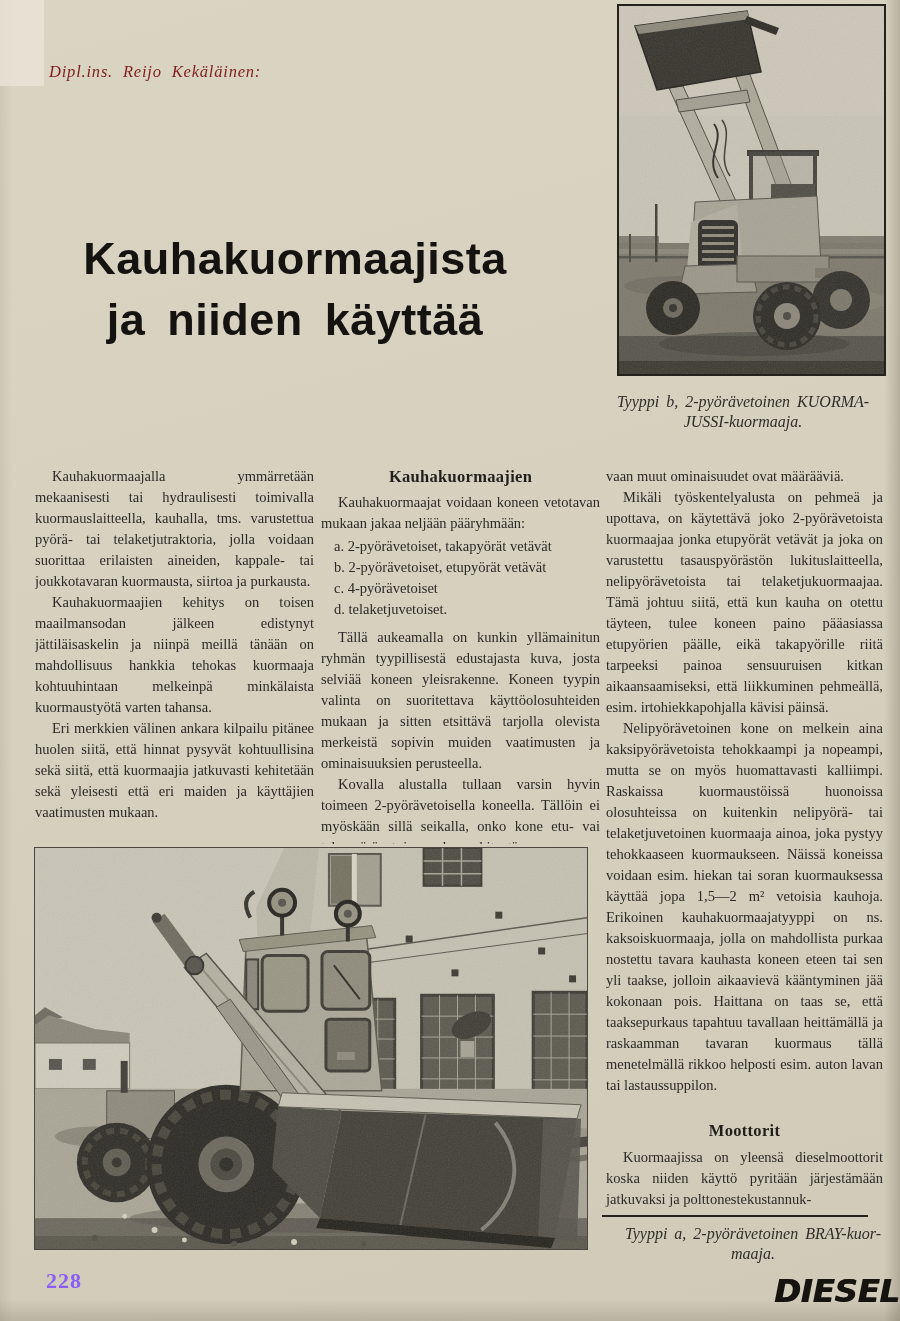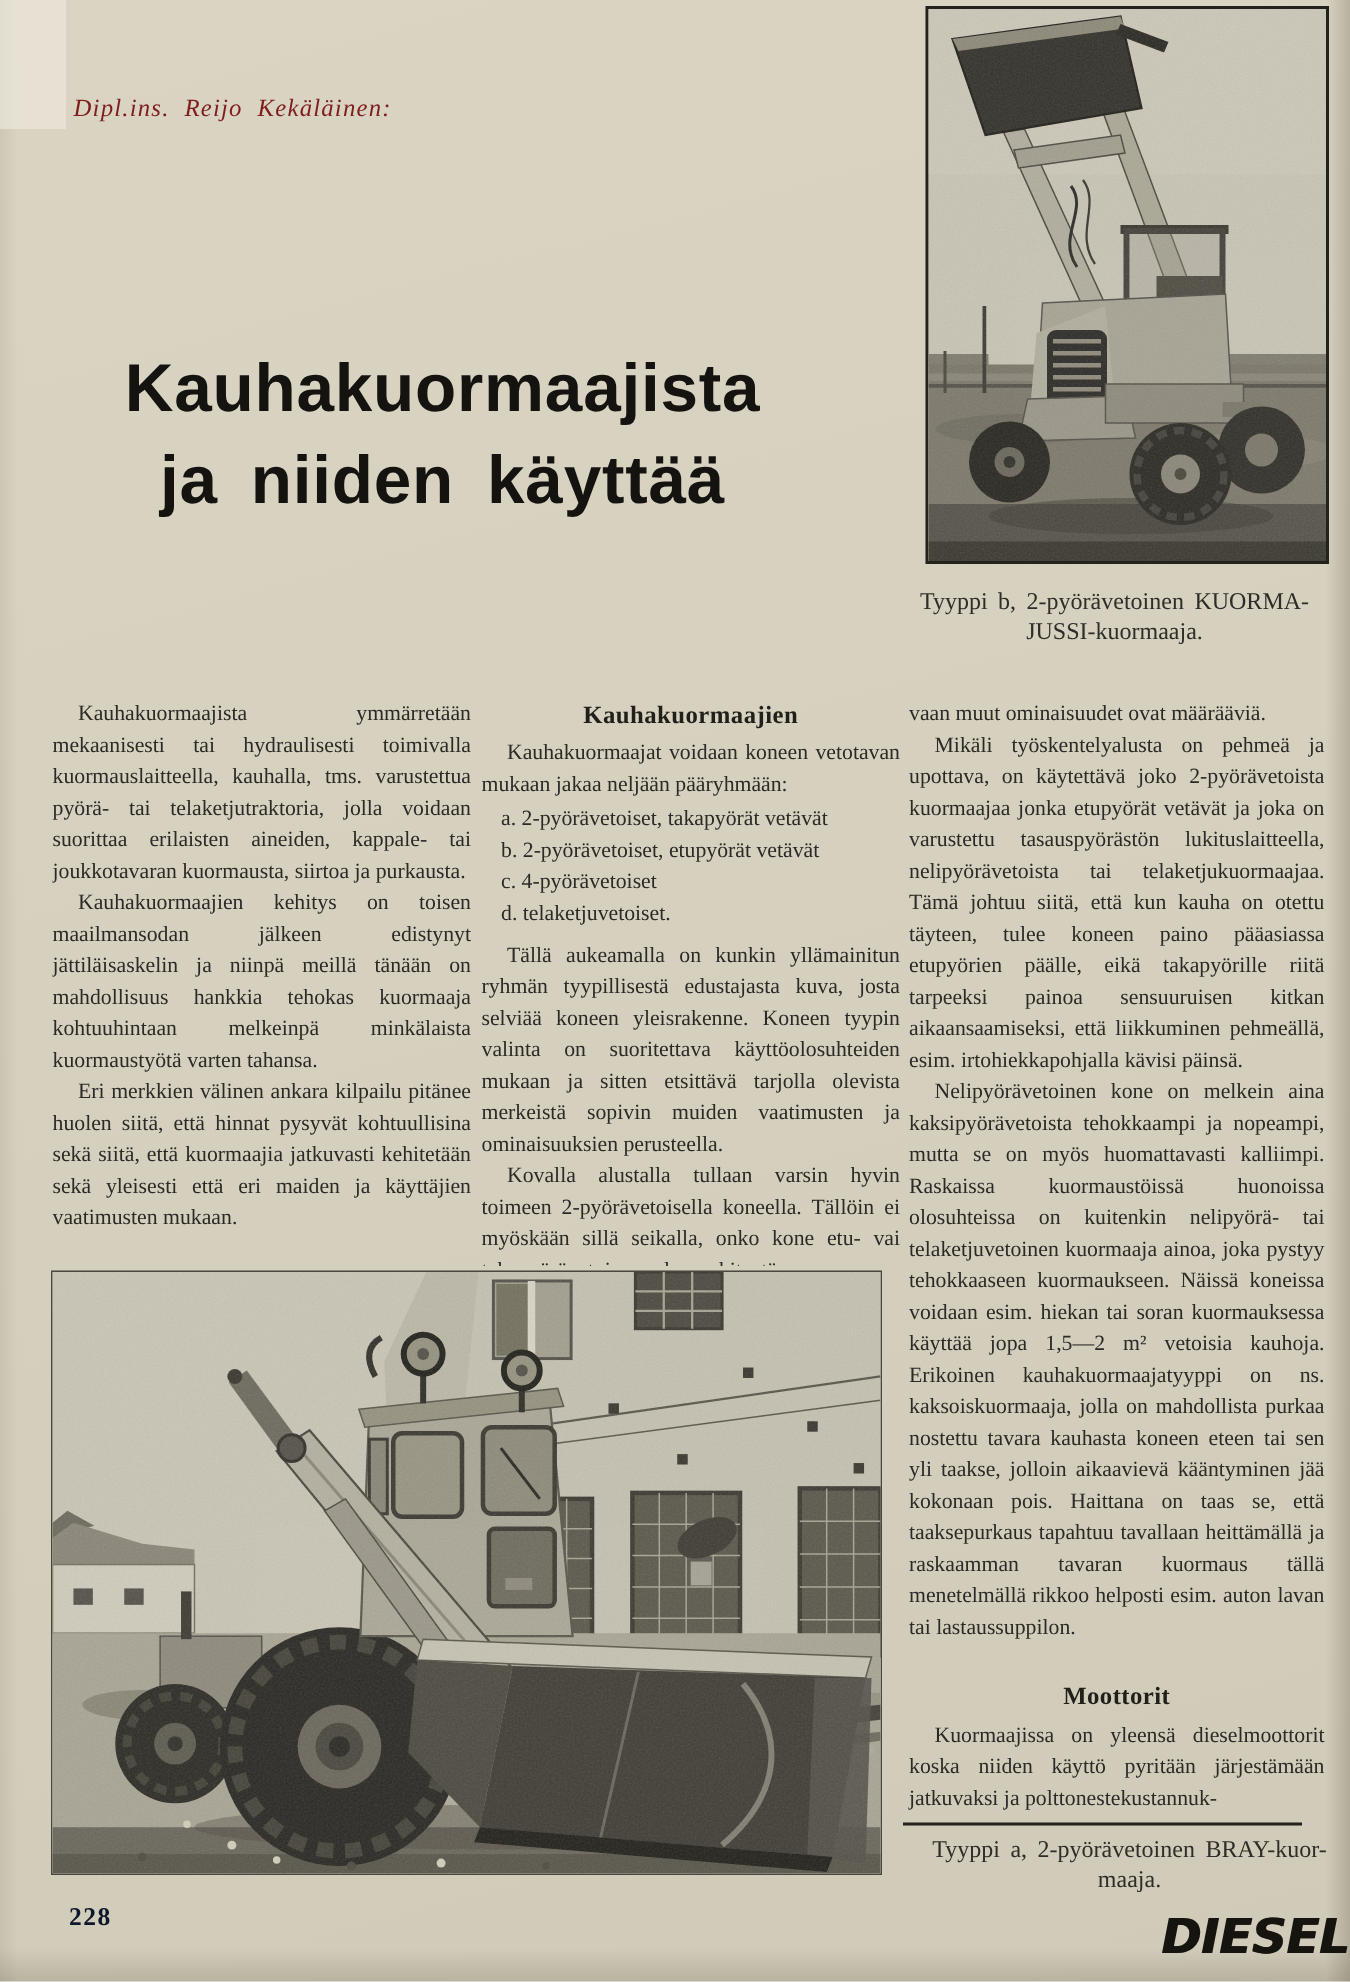--- a/index.html
+++ b/index.html
@@ -15,36 +15,36 @@
   }
   .corner-patch{position:absolute;left:0;top:0;width:44px;height:86px;background:#eae6d8;opacity:.75;}
   .byline{position:absolute;left:49px;top:62px;font-style:italic;font-size:16.5px;letter-spacing:.8px;word-spacing:5px;color:#7f1d1d;}
   .title{position:absolute;left:52px;top:228px;width:486px;text-align:center;
     font-family:"Liberation Sans", sans-serif;font-weight:bold;color:#14130f;
     font-size:45px;line-height:61px;letter-spacing:.5px;word-spacing:9px;}
   .photo{position:absolute;box-sizing:border-box;background:#c8c4b5;}
   .photo svg{display:block;width:100%;height:100%;}
   .photo-top{left:617px;top:4px;width:269px;height:372px;border:2px solid #23221c;}
   .photo-bottom{left:34px;top:847px;width:554px;height:403px;border:1px solid #4a473e;}
-  .caption{position:absolute;font-size:16px;line-height:20px;text-align:center;color:#2e2d28;word-spacing:3px;}
+  .caption{position:absolute;font-style:italic;font-size:16px;line-height:20px;text-align:center;color:#2e2d28;word-spacing:3px;}
   .caption-top{left:598px;top:392px;width:290px;}
   .caption-bottom{left:617px;top:1224px;width:272px;text-align:center;}
   .caption-rule{position:absolute;left:602px;top:1215px;width:266px;height:2px;background:#23221c;}
   .col{position:absolute;top:466px;width:279px;font-size:14.5px;line-height:21px;text-align:justify;color:#2b2a26;}
   .col p{margin:0;text-indent:17px;}
   .col p.noindent{text-indent:0;}
   .col1{left:35px;max-height:378px;overflow:hidden;}
   .col2{left:321px;max-height:378px;overflow:hidden;}
   .col3{left:606px;width:277px;}
   .col-heading{font-weight:bold;font-size:16.5px;text-align:center;margin:0 0 5px 0;letter-spacing:.3px;color:#201f1a;}
   .col-heading.mid{margin-top:24px;margin-bottom:6px;}
   ul.type-list{list-style:none;margin:2px 0 7px 0;padding:0 0 0 13px;text-align:left;}
   ul.type-list li{margin:0;}
   .gap-top{margin-top:6px !important;}
-  .page-number{position:absolute;left:46px;top:1268px;font-weight:bold;font-size:17px;letter-spacing:1px;color:#0f172a;}
+  .page-number{position:absolute;left:46px;top:1268px;font-weight:bold;font-size:22px;letter-spacing:1px;color:#8b5cf6;}
   .logo{position:absolute;left:774px;top:1272px;font-family:"DejaVu Sans", sans-serif;font-weight:bold;font-style:italic;
     font-size:32px;color:#15140f;letter-spacing:0;text-shadow:1px 0 0 #15140f;}
 </style>
 </head>
 <body>
 
 <div class="corner-patch"></div>
 
 <div class="byline">Dipl.ins. Reijo Kekäläinen:</div>
 
@@ -118,21 +118,21 @@
     <rect width="265" height="368" filter="url(#grainA)" opacity=".16"></rect>
   </svg>
 </div>
 
 <div class="caption caption-top">
   <span style="display:block">Tyyppi b, 2-pyörävetoinen KUORMA-</span>
   <span style="display:block">JUSSI-kuormaaja.</span>
 </div>
 
 <div class="col col1">
-  <p>Kauhakuormaajista ymmärretään mekaanisesti tai hydraulisesti toimivalla kuormauslaitteella, kauhalla, tms. varustettua pyörä- tai telaketjutraktoria, jolla voidaan suorittaa erilaisten aineiden, kappale- tai joukkotavaran kuormausta, siirtoa ja purkausta.</p>
+  <p>Kauhakuormaajalla ymmärretään mekaanisesti tai hydraulisesti toimivalla kuormauslaitteella, kauhalla, tms. varustettua pyörä- tai telaketjutraktoria, jolla voidaan suorittaa erilaisten aineiden, kappale- tai joukkotavaran kuormausta, siirtoa ja purkausta.</p>
   <p>Kauhakuormaajien kehitys on toisen maailmansodan jälkeen edistynyt jättiläisaskelin ja niinpä meillä tänään on mahdollisuus hankkia tehokas kuormaaja kohtuuhintaan melkeinpä minkälaista kuormaustyötä varten tahansa.</p>
   <p>Eri merkkien välinen ankara kilpailu pitänee huolen siitä, että hinnat pysyvät kohtuullisina sekä siitä, että kuormaajia jatkuvasti kehitetään sekä yleisesti että eri maiden ja käyttäjien vaatimusten mukaan.</p>
 </div>
 
 <div class="col col2">
   <h3 class="col-heading">Kauhakuormaajien</h3>
   <p>Kauhakuormaajat voidaan koneen vetotavan mukaan jakaa neljään pääryhmään:</p>
   <ul class="type-list">
     <li>a. 2-pyörävetoiset, takapyörät vetävät</li>
     <li>b. 2-pyörävetoiset, etupyörät vetävät</li>

